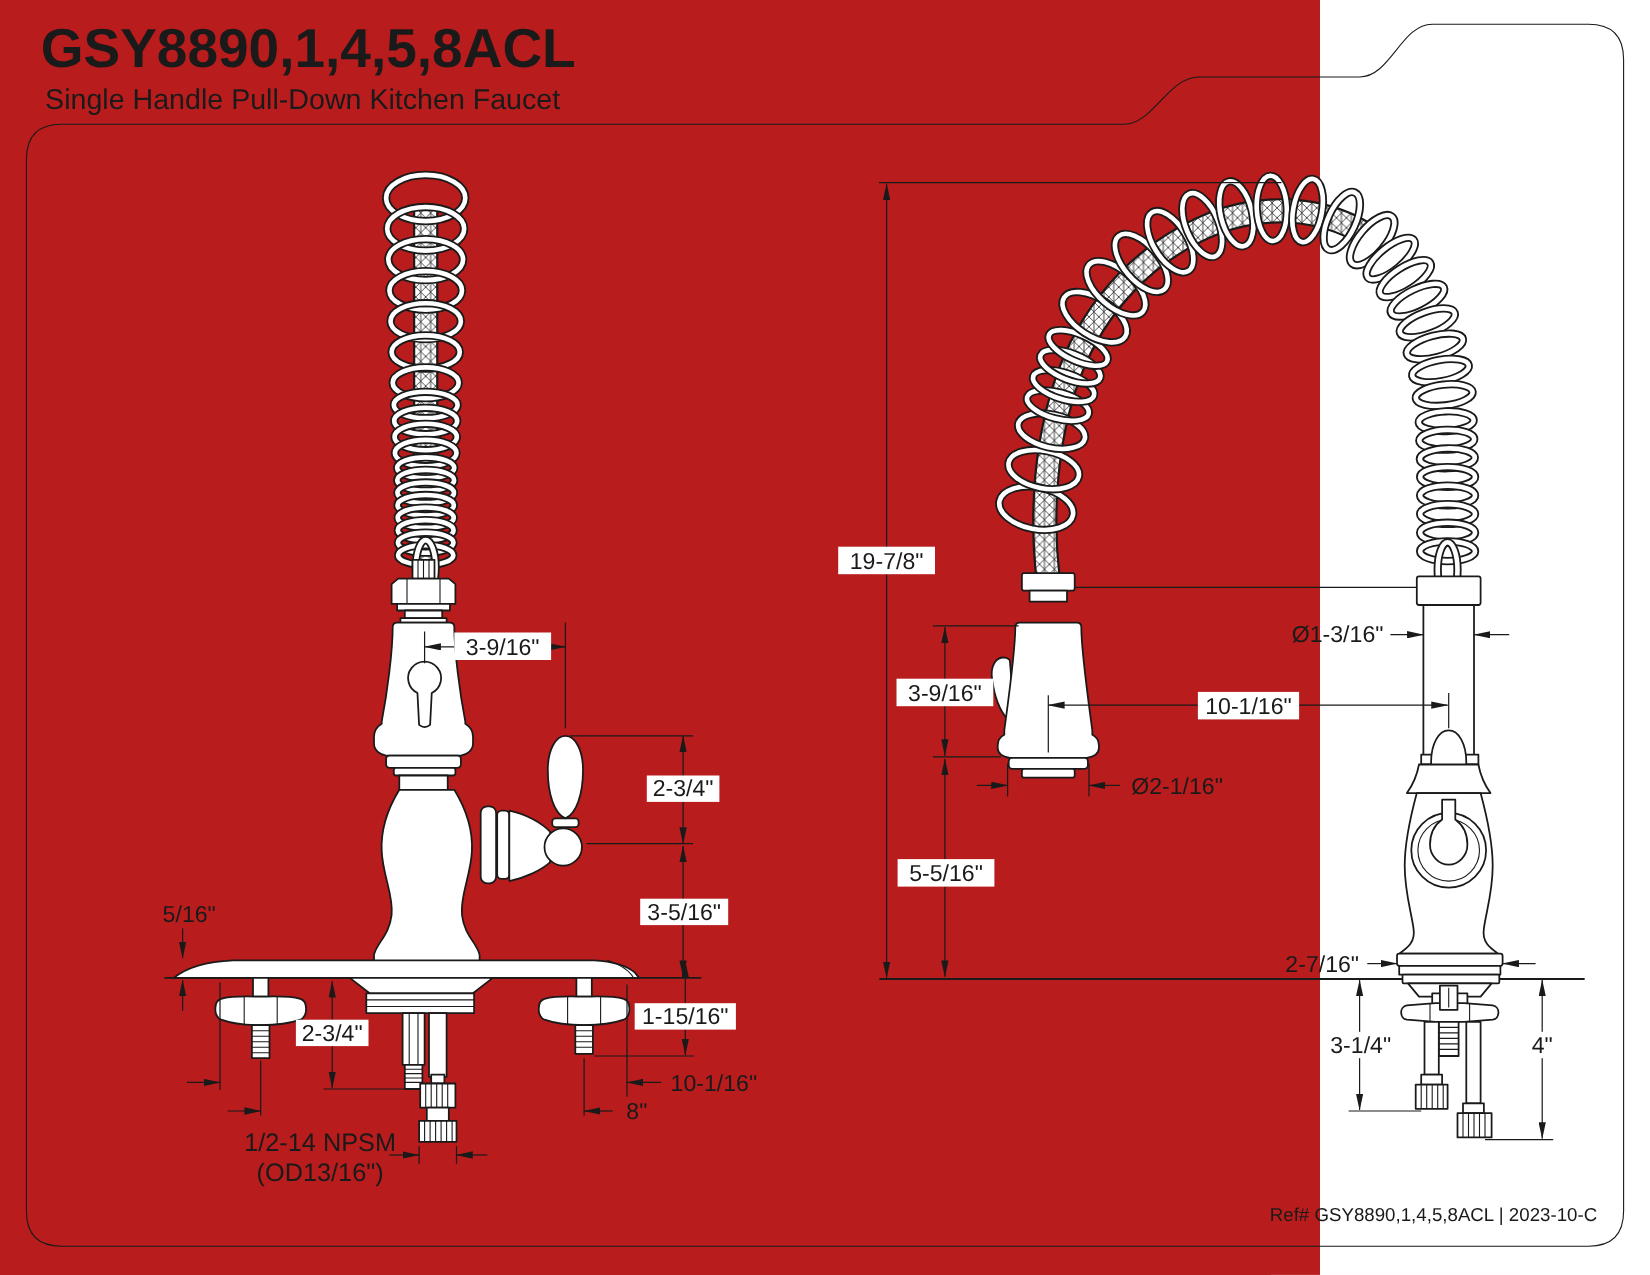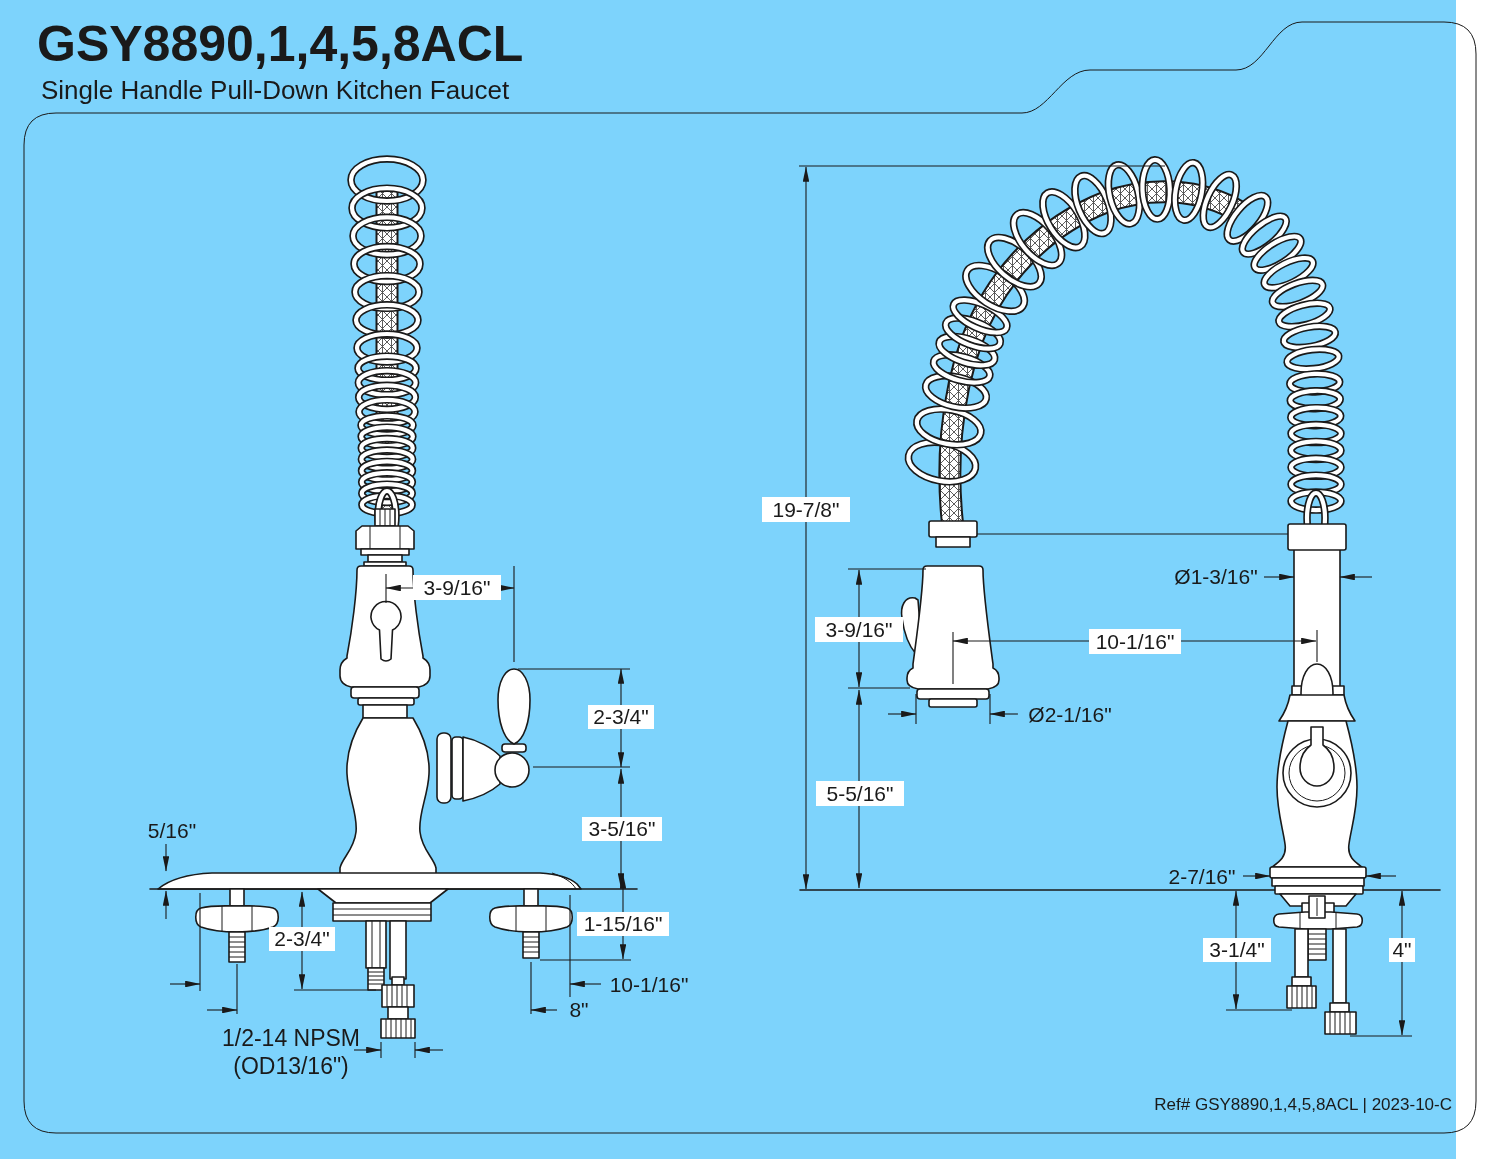--- a/index.html
+++ b/index.html
@@ -1,16 +1,16 @@
 <!DOCTYPE html>
 <html><head>
 <meta charset="utf-8">
 <style>
   html,body{margin:0;padding:0;background:#ffffff;}
-  .sheet{position:relative;width:1456px;height:1159px;background:#7dd3fc;font-family:"Liberation Sans",sans-serif;}
+  .sheet{position:relative;width:1200px;height:1159px;background:#b91c1c;font-family:"Liberation Sans",sans-serif;}
   svg text{fill:#1a1a1a;}
   .t-model{font-family:"Liberation Sans",sans-serif;font-size:50px;font-weight:bold;}
   .t-sub{font-family:"Liberation Sans",sans-serif;font-size:26px;}
   .t-ref{font-family:"Liberation Sans",sans-serif;font-size:17px;}
   .dim{font-family:"Liberation Sans",sans-serif;font-size:21px;text-anchor:middle;}
   .dim2{font-family:"Liberation Sans",sans-serif;font-size:23px;text-anchor:middle;}
   .part{fill:#ffffff;stroke:#1a1a1a;stroke-width:1.6;stroke-linejoin:round;}
   .ln{fill:none;stroke:#1a1a1a;stroke-width:1.6;stroke-linecap:round;}
   .thin{fill:none;stroke:#1a1a1a;stroke-width:1;}
   .dml{fill:none;stroke:#1a1a1a;stroke-width:1.1;}

